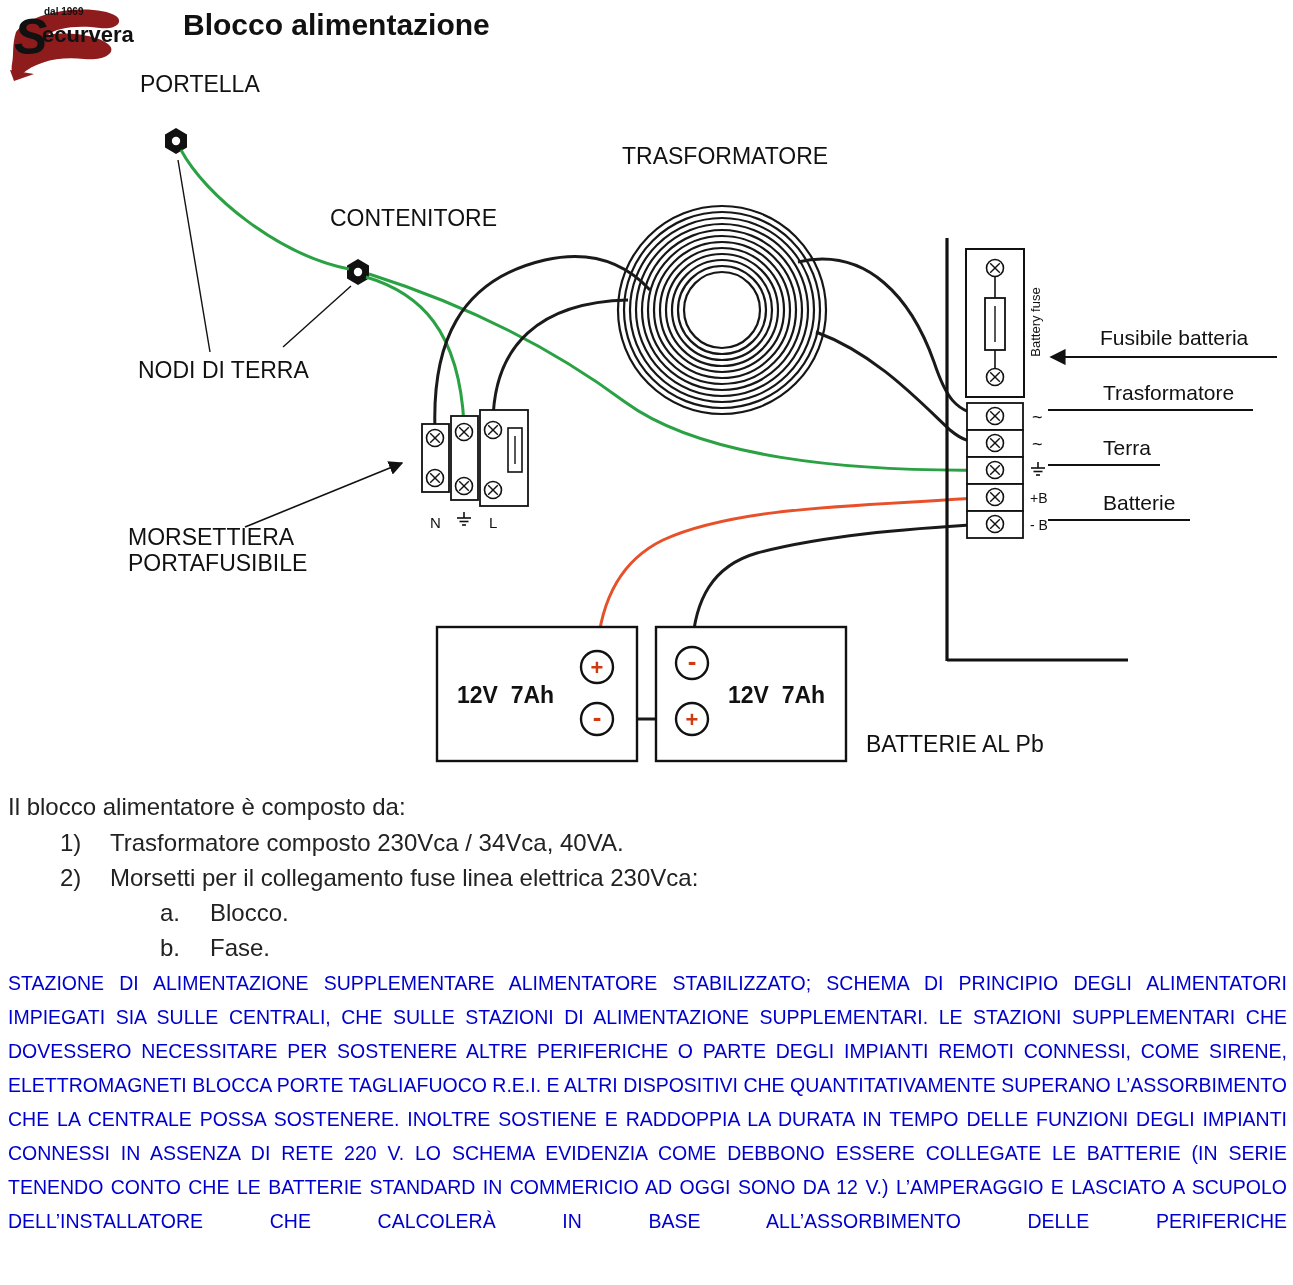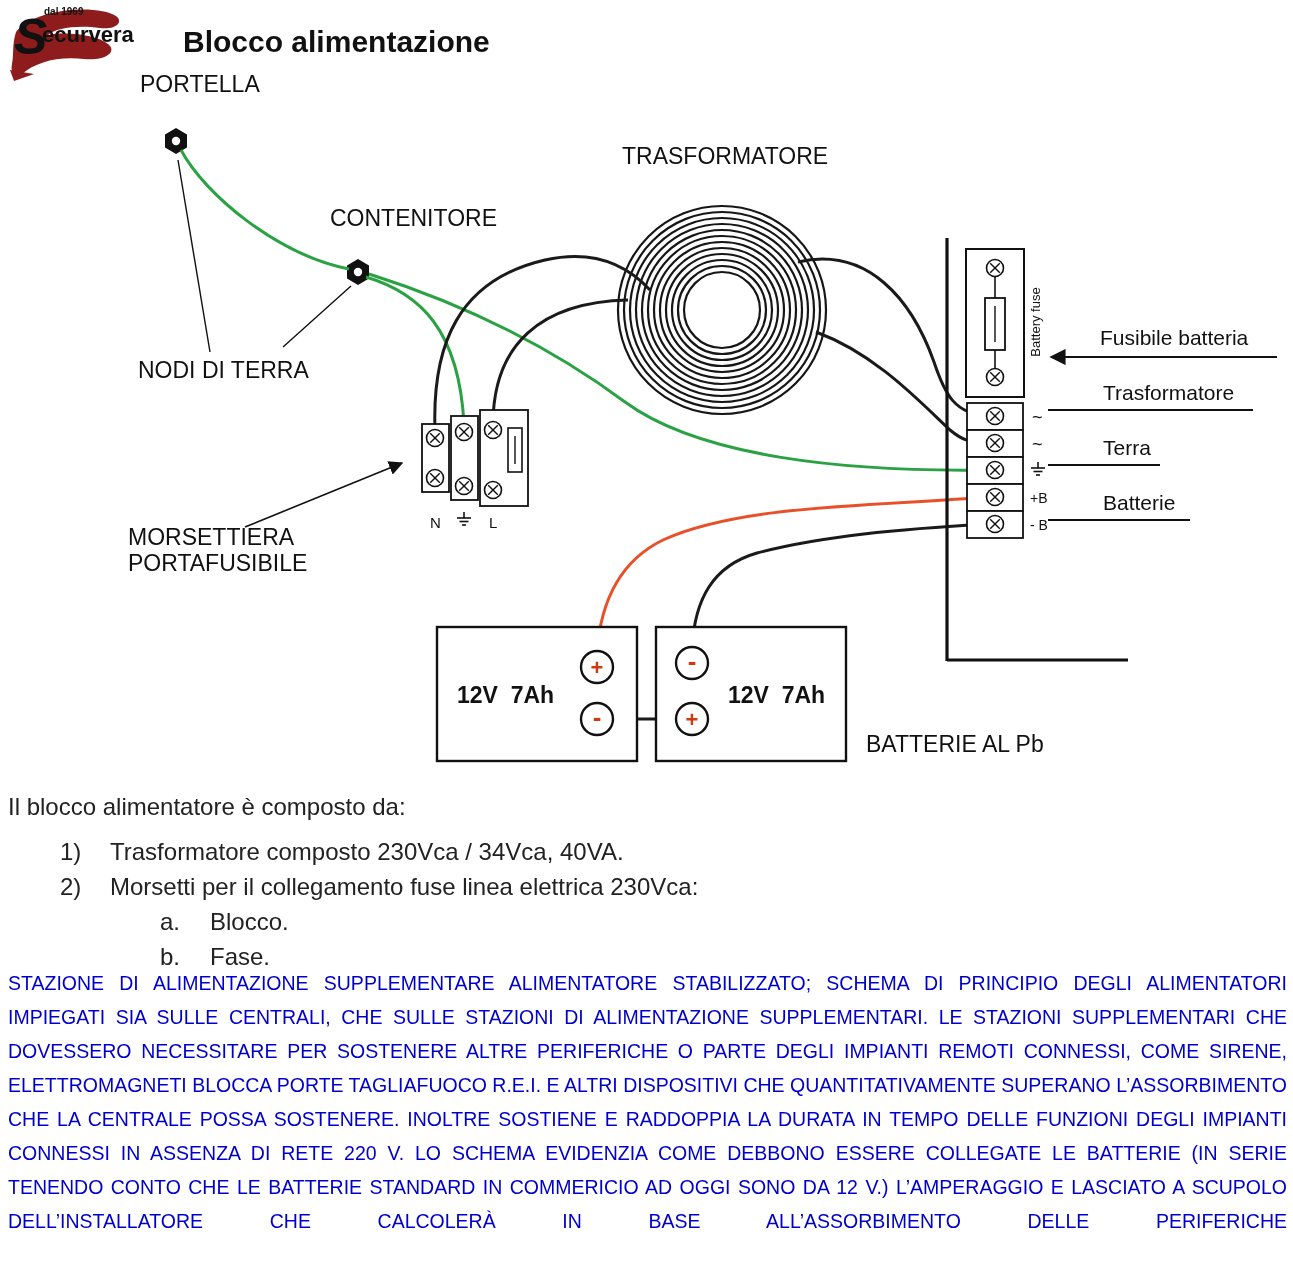--- a/index.html
+++ b/index.html
@@ -1,33 +1,33 @@
 <!DOCTYPE html>
 <html><head>
 <meta charset="utf-8">
 <style>
   * { margin:0; padding:0; box-sizing:border-box; }
   body { background:#fff; font-family:"Liberation Sans", sans-serif; }
   .page { position:relative; width:1293px; height:1285px; background:#fff; overflow:hidden; }
 
   .logo { position:absolute; left:6px; top:2px; }
   .title { position:absolute; left:183px; top:8px; font-size:30px; font-weight:bold; color:#111;
-           font-family:"Liberation Sans", sans-serif;margin-top:17px; }
+           font-family:"Liberation Sans", sans-serif; }
 
   svg.diagram { position:absolute; left:0; top:0; }
   svg text { font-family:"Liberation Sans", sans-serif; fill:#111; }
   .lbl  { font-size:23px; }
   .lbl-r{ font-size:21px; }
   .lbl-batt { font-size:23px; font-weight:bold; }
   .term { font-size:15px; }
   .vtxt { font-size:13px; }
   .sign { font-weight:bold; fill:#d03a10; }
 
   .composed { position:absolute; left:8px; top:793px; width:980px; color:#222; font-size:24px; }
-  .composed .intro { margin-bottom:17px; }
+  .composed .intro { margin-bottom:8px; }
   .crow  { display:flex; height:35px; align-items:flex-start; }
   .crow .m1 { margin-left:52px; width:50px; }
   .crow .m2 { margin-left:152px; width:50px; }
 
   .note { position:absolute; left:8px; top:966px; width:1279px;
           color:#0000cd; font-weight:normal; font-size:19.5px; line-height:34px;
           text-align:justify; text-align-last:justify; }
 </style>
 </head>
 <body>

